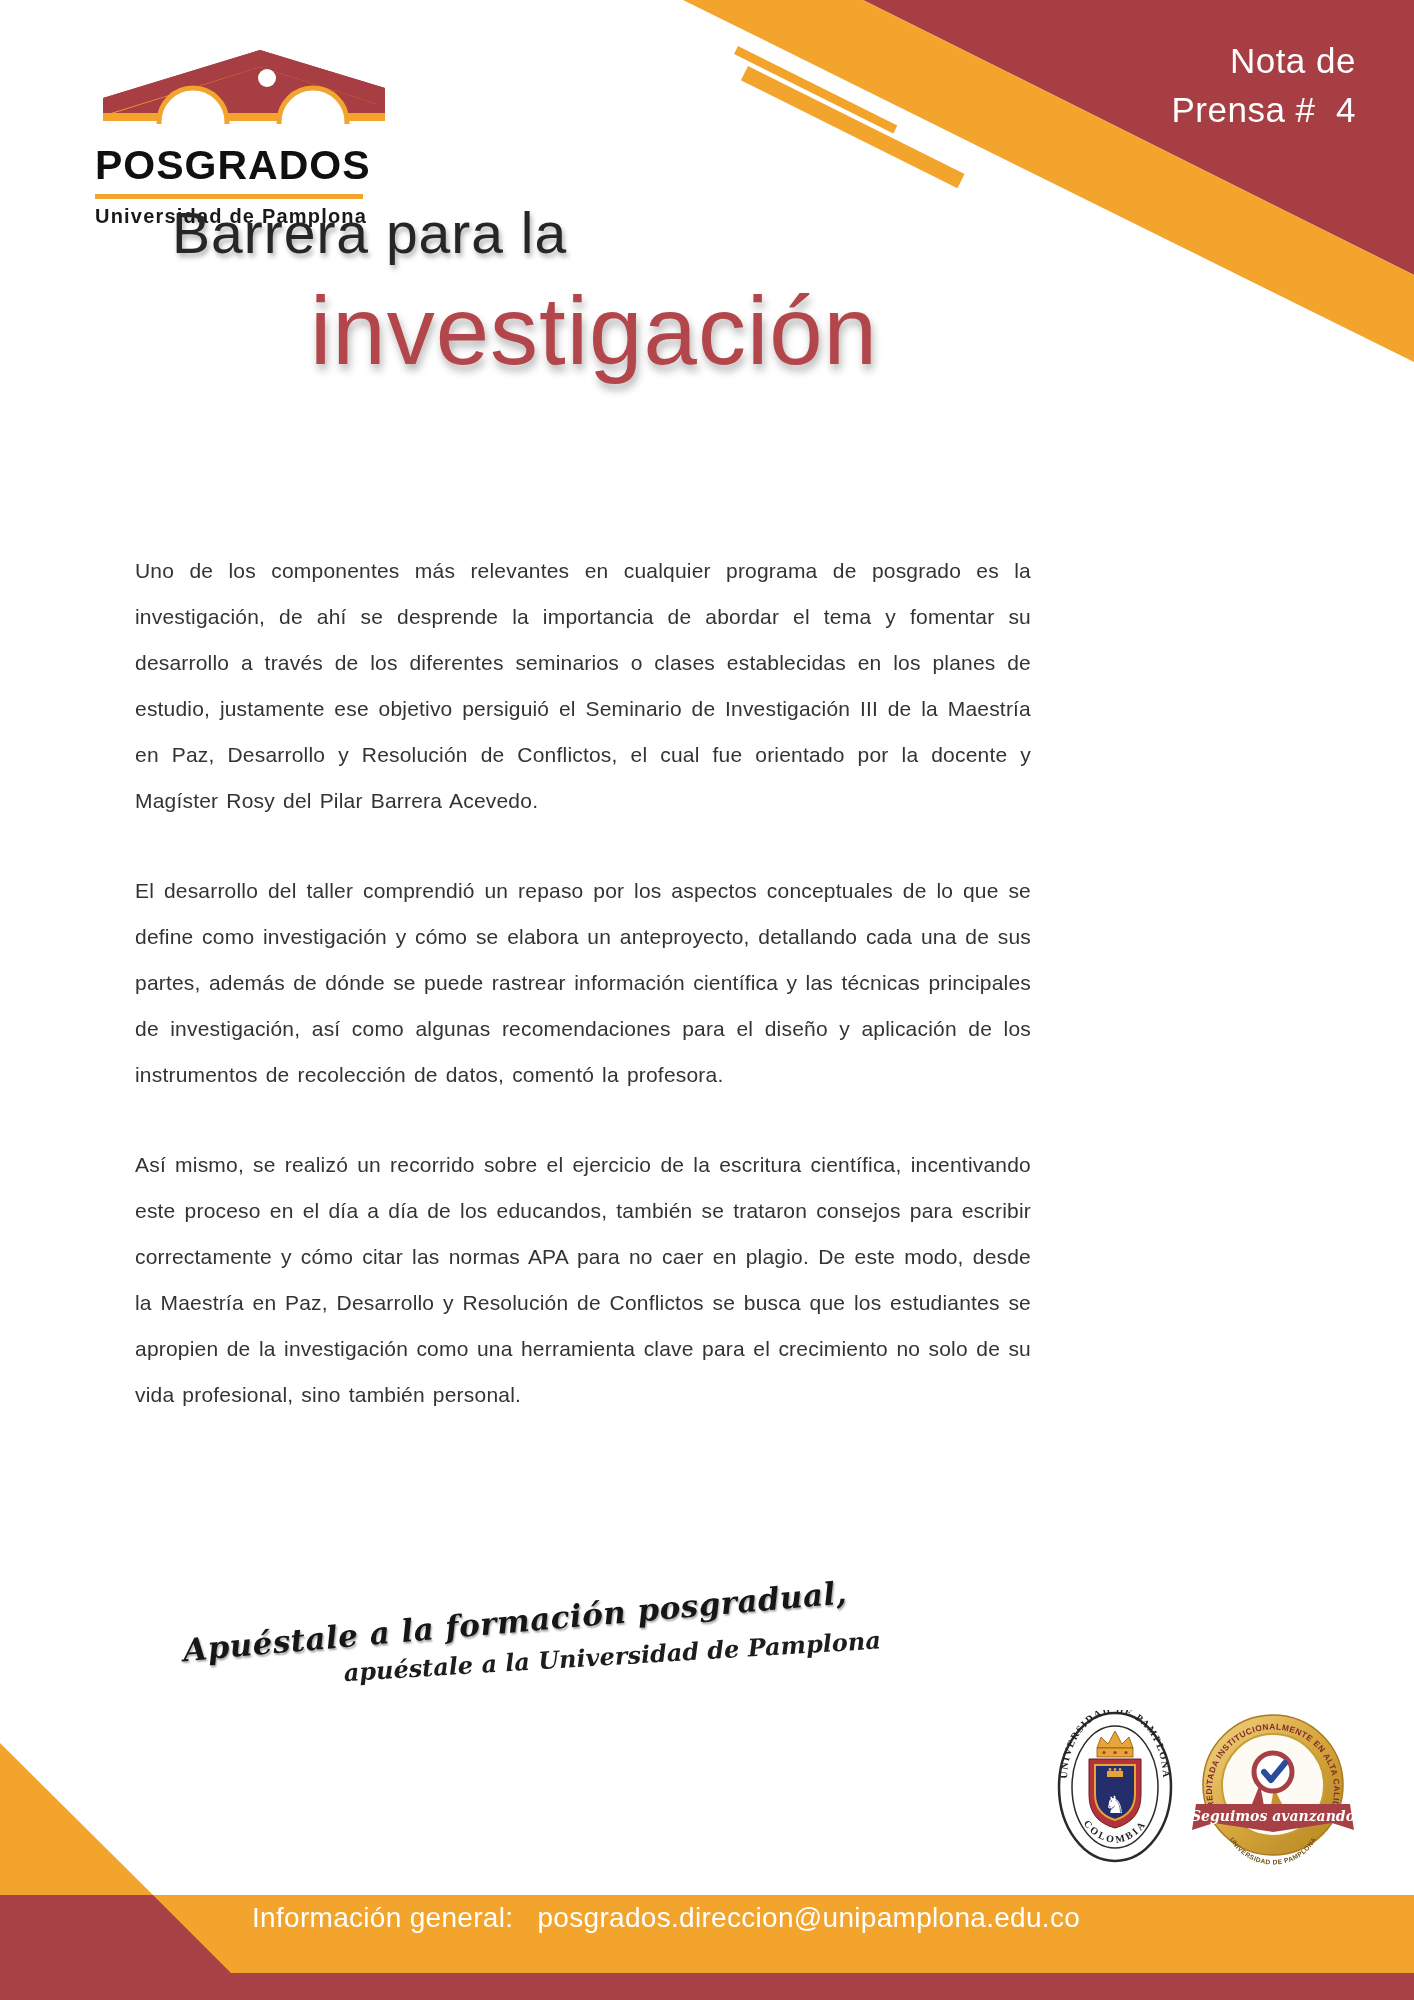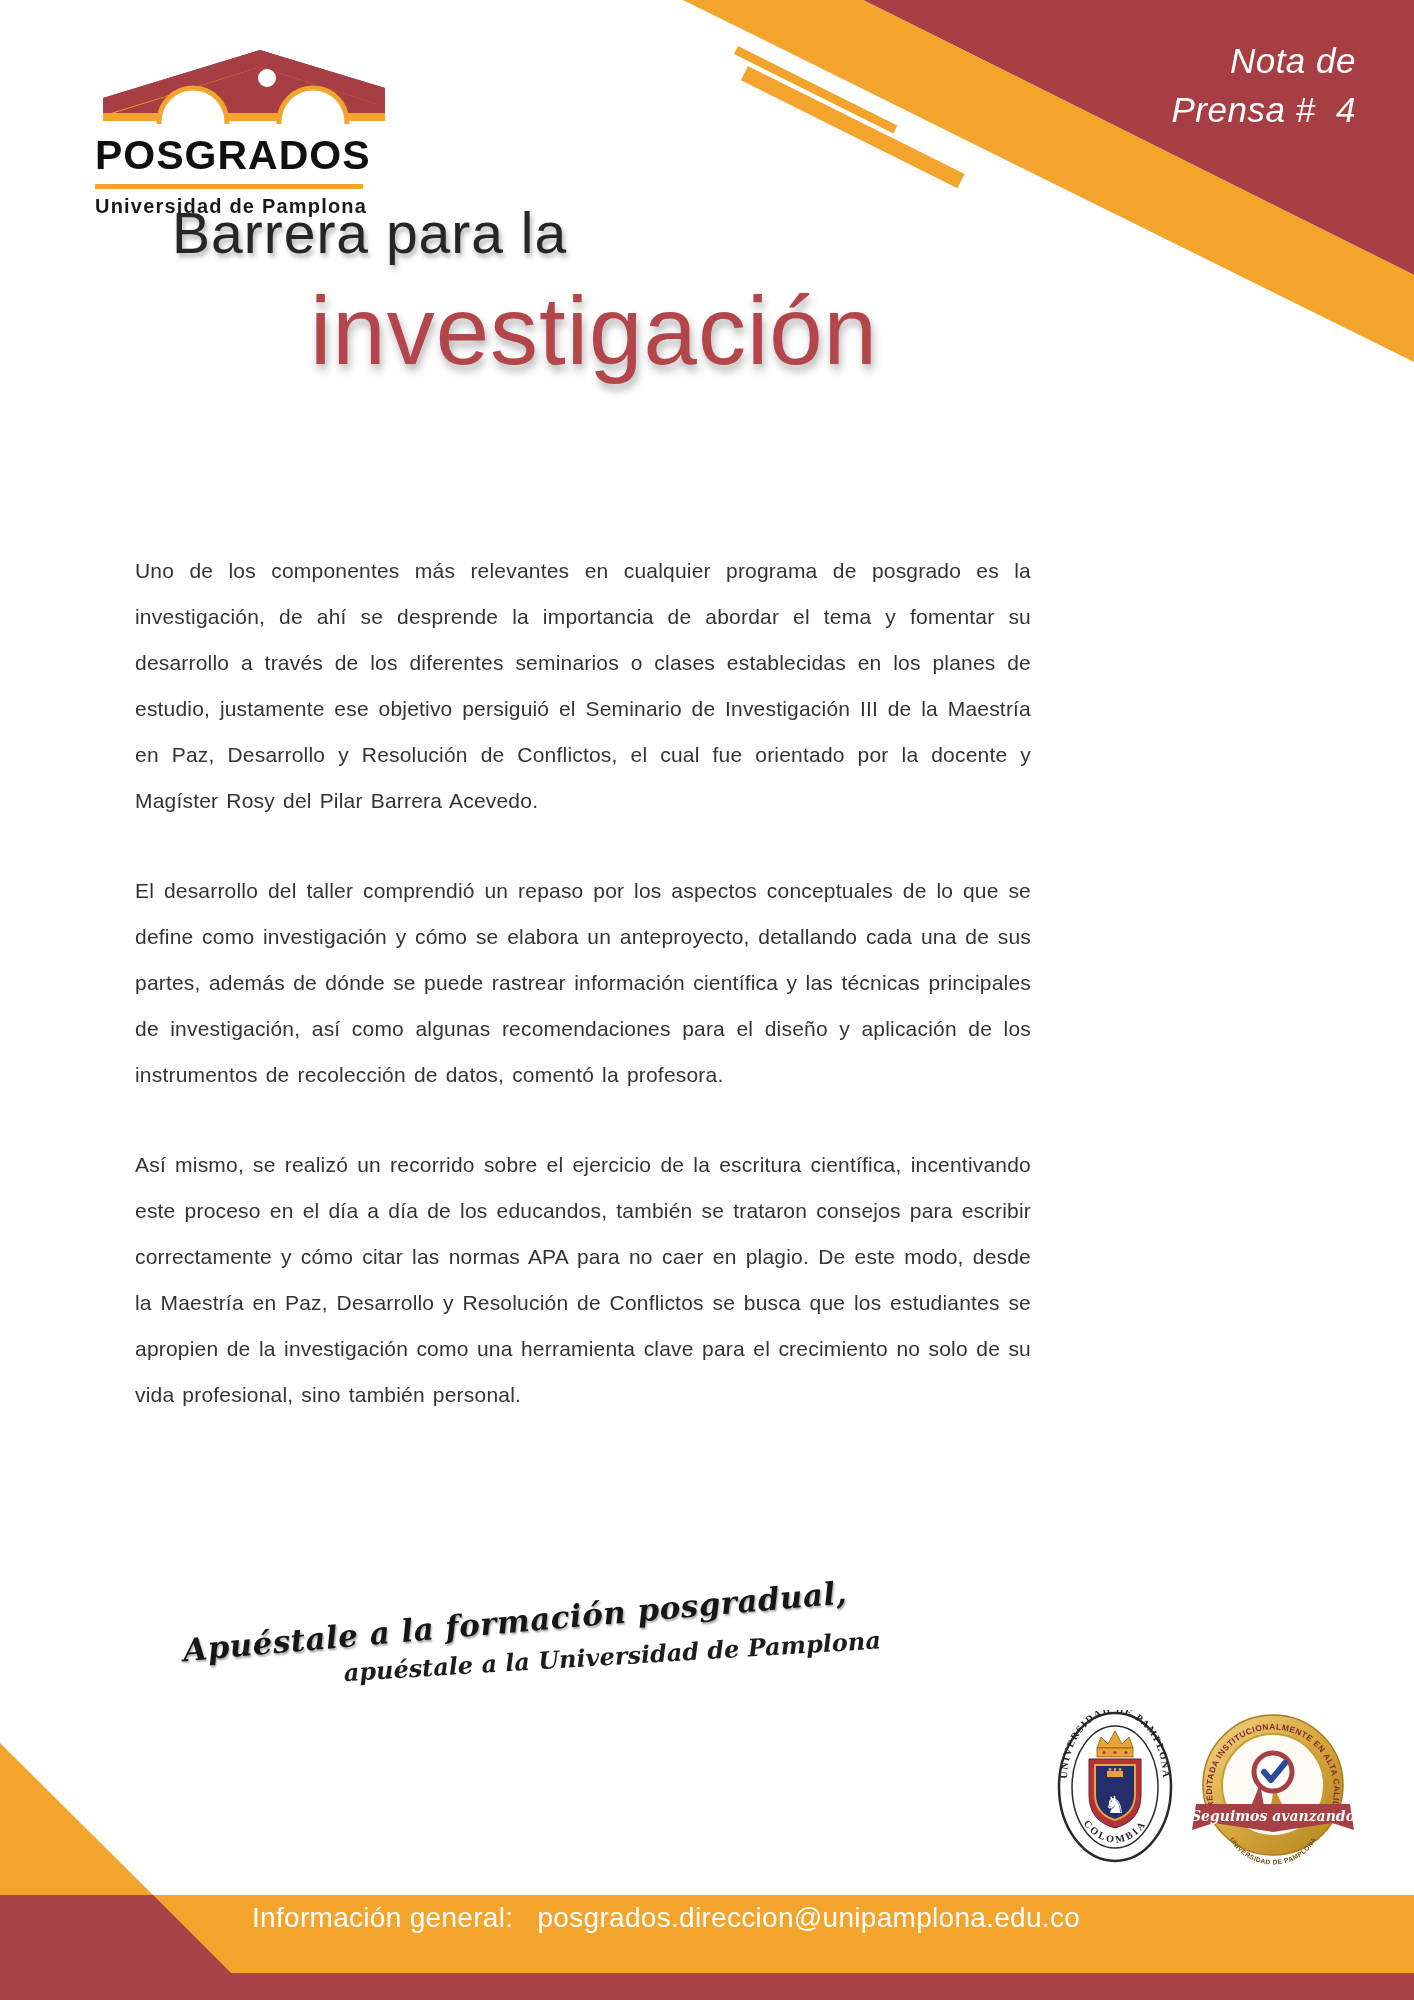--- a/index.html
+++ b/index.html
@@ -12,26 +12,26 @@
   .deco-top{position:absolute;left:0;top:0;width:1414px;height:420px;pointer-events:none;}
   .tri-red{position:absolute;inset:0;background:var(--red,#A63E43);
     clip-path:polygon(863px 0px,1414px 0px,1414px 275px);}
   .band-orange{position:absolute;inset:0;background:var(--orange,#F2A42D);
     clip-path:polygon(683px 0px,863px 0px,1414px 275px,1414px 362px);}
   .strip{position:absolute;background:var(--orange,#F2A42D);transform-origin:left top;}
   .strip-thin{left:738px;top:46px;width:178px;height:9px;transform:rotate(26.5deg);}
   .strip-thick{left:748px;top:66px;width:242px;height:16px;transform:rotate(26.5deg);}
   
   .press-note{position:absolute;top:36px;right:58px;text-align:right;color:#fff;
-    font-size:35px;line-height:49px;letter-spacing:.5px;font-weight:400;font-style:italic;}
+    font-size:35px;line-height:49px;letter-spacing:.5px;font-weight:400;}
   .pre{white-space:pre;}
   
   .logo{position:absolute;left:95px;top:50px;width:292px;}
   .logo svg{display:block;}
-  .logo-name{font-size:41px;font-weight:800;letter-spacing:1px;color:#101010;}
+  .logo-name{font-size:41px;font-weight:800;letter-spacing:1px;color:#101010;margin-top:10px;}
   .logo-rule{height:5px;background:var(--orange,#F2A42D);margin-top:5px;width:268px;}
   .logo-sub{font-size:20px;font-weight:700;letter-spacing:1.2px;color:#1a1a1a;margin-top:6px;}
   
   .title{position:absolute;left:172px;top:200px;}
   .title-l1{font-size:57px;font-weight:500;color:var(--ink,#262626);letter-spacing:1px;
     text-shadow:2px 4px 5px rgba(0,0,0,.30);}
   .title-l2{font-size:96px;font-weight:500;color:var(--red_title,#B2464B);margin:10px 0 0 138px;
     letter-spacing:1px;text-shadow:2px 6px 8px rgba(0,0,0,.30);}
   
   .content{position:absolute;left:135px;top:548px;width:896px;

